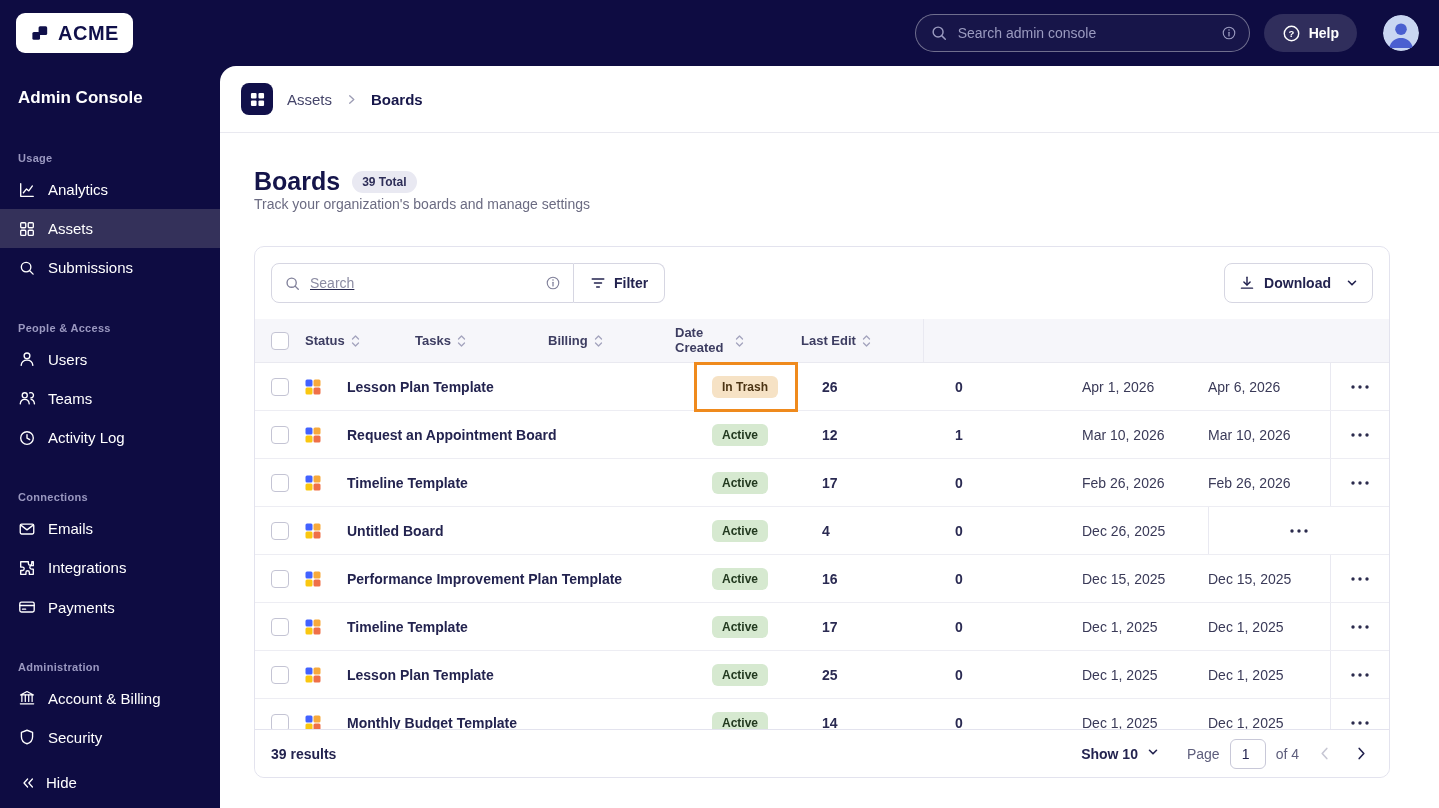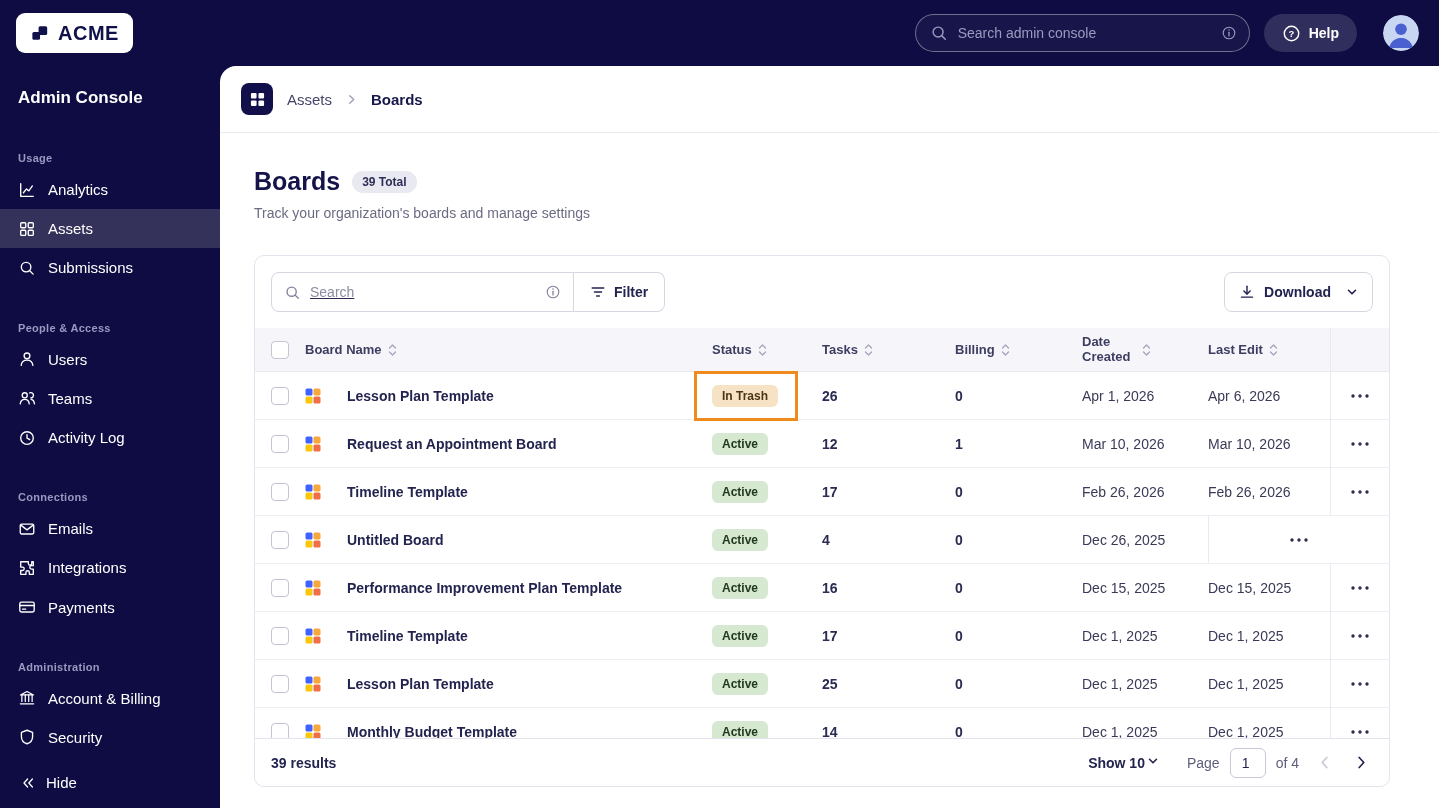--- a/index.html
+++ b/index.html
@@ -34,21 +34,21 @@
   .main { position:absolute; top:66px; left:220px; right:0; bottom:0; background:#fff; border-top-left-radius:16px; overflow:hidden; }
   .crumb-bar { height:67px; border-bottom:1px solid #e9e9f0; display:flex; align-items:center; padding-left:21px; gap:14px; }
   .crumb-chip { width:32px; height:32px; background:#11104a; border-radius:8px; display:flex; align-items:center; justify-content:center; }
   .crumb-link { font-size:15px; color:#45456a; cursor:pointer; }
   .crumb-sep { display:flex; color:#9c9cb4; }
   .crumb-current { font-size:15px; font-weight:700; color:#17174a; }
   .page-head { padding:34px 49px 0 34px; }
   .title-row { display:flex; align-items:center; gap:12px; }
   .page-title { font-size:25px; font-weight:800; color:#14144a; }
   .total-badge { background:#e9e9f2; color:#2e2e58; font-size:12px; font-weight:600; padding:4px 10px; border-radius:12px; }
-  .subtitle { margin-top:9px; font-size:14px; color:#6b6b82; }
+  .subtitle { font-size:14px; color:#6b6b82; }
   
   .card { margin:34px 49px 0 34px; border:1px solid #e3e3ee; border-radius:10px; height:532px; display:flex; flex-direction:column; background:#fff; }
   .card-toolbar { padding:16px; display:flex; align-items:center; }
   .search-filter { display:flex; }
   .card-search { width:303px; height:40px; border:1px solid #d6d6e2; border-radius:8px 0 0 8px; display:flex; align-items:center; gap:9px; padding:0 12px; }
   .card-search input { flex:1; border:none; outline:none; font-size:14px; font-family:inherit; color:#2a2a50; background:transparent;text-decoration:underline; }
   .card-search input::placeholder { color:#8c8ca3; }
   .gray-ic { color:#80809a; display:flex; }
   .filter-btn { height:40px; border:1px solid #d6d6e2; border-left:none; border-radius:0 8px 8px 0; background:#fff; display:flex; align-items:center; gap:8px; padding:4px 16px; font-size:14px; font-weight:600; color:#23234f; cursor:pointer; font-family:inherit; }
   .toolbar-spacer { flex:1; }
@@ -76,21 +76,21 @@
   .badge-active { background:#d6e9d0; color:#22391f; }
   .badge-trash { background:#f6e2c5; color:#4c3414; }
   .num { font-size:14px; font-weight:700; color:#2a2a52; }
   .date { font-size:14px; color:#3a3a58; }
   .menu-btn { border:none; background:transparent; cursor:pointer; display:flex; padding:6px; }
   .annotation-box { position:absolute; left:-18px; top:-1px; width:104px; height:50px; border:3px solid #ef8a1d; pointer-events:none; z-index:5; }
   
   .card-footer { height:48px; border-top:1px solid #e3e3ee; display:flex; align-items:center; padding:0 16px 0 16px; background:#fff; border-radius:0 0 10px 10px; }
   .results { font-size:14px; font-weight:700; color:#23234f; }
   .footer-spacer { flex:1; }
-  .show-ctl { display:flex; align-items:flex-start; gap:2px; font-size:14px; font-weight:600; color:#23234f; cursor:pointer; }
+  .show-ctl { display:flex; align-items:flex-start; gap:9px; font-size:14px; font-weight:600; color:#23234f; cursor:pointer; }
   .page-lbl, .of-lbl { font-size:14px; color:#5e5e7c; }
   .page-lbl { margin-left:28px; }
   .page-input { width:36px; height:30px; border:1px solid #c8c8d8; border-radius:6px; font-size:14px; font-family:inherit; color:#23234f; padding-left:11px; margin:0 10px; outline:none; }
   .pg-btn { border:none; background:transparent; cursor:pointer; display:flex; padding:6px; margin-left:14px; }
   .pg-prev { color:#c7c7d4; }
   .pg-next { color:#23234f; }
 </style>
 </head>
 <body>
 
@@ -343,29 +343,20 @@
             </svg>
         </span>
       </button>
     </div>
 
     <div class="table-wrap">
       <div class="thead">
         <div class="cell c-check">
             <span class="checkbox"></span>
           </div>
-        <div class="cell c-name hcell">
-          <span>Board Name</span>
-          <span class="sort-ic">
-              <svg viewBox="0 0 9 14" width="9" height="14" fill="none" stroke="currentColor" stroke-width="1.3" stroke-linecap="round" stroke-linejoin="round">
-                <path d="M1.5 5 L4.5 2 L7.5 5"></path>
-                <path d="M1.5 9 L4.5 12 L7.5 9"></path>
-              </svg>
-            </span>
-        </div>
         <div class="cell c-status hcell">
           <span>Status</span>
           <span class="sort-ic">
               <svg viewBox="0 0 9 14" width="9" height="14" fill="none" stroke="currentColor" stroke-width="1.3" stroke-linecap="round" stroke-linejoin="round">
                 <path d="M1.5 5 L4.5 2 L7.5 5"></path>
                 <path d="M1.5 9 L4.5 12 L7.5 9"></path>
               </svg>
             </span>
         </div>
         <div class="cell c-tasks hcell">

